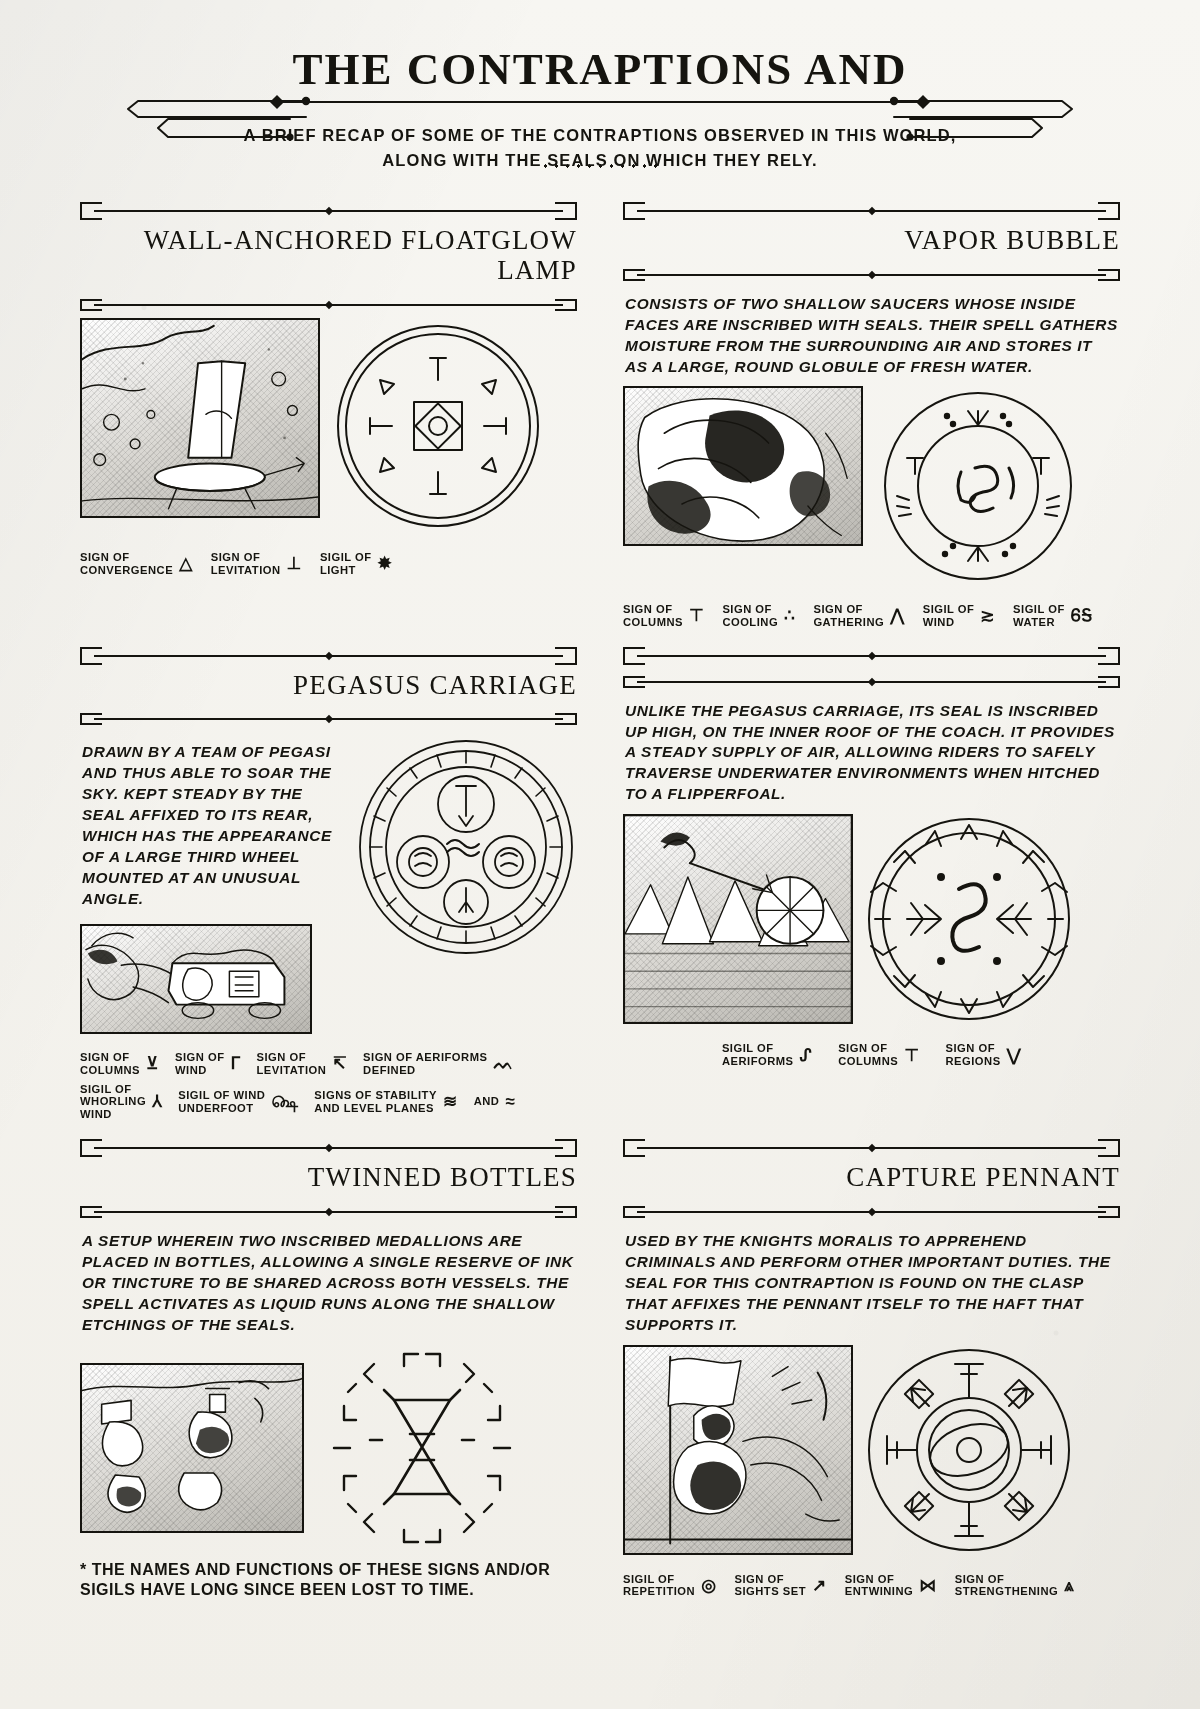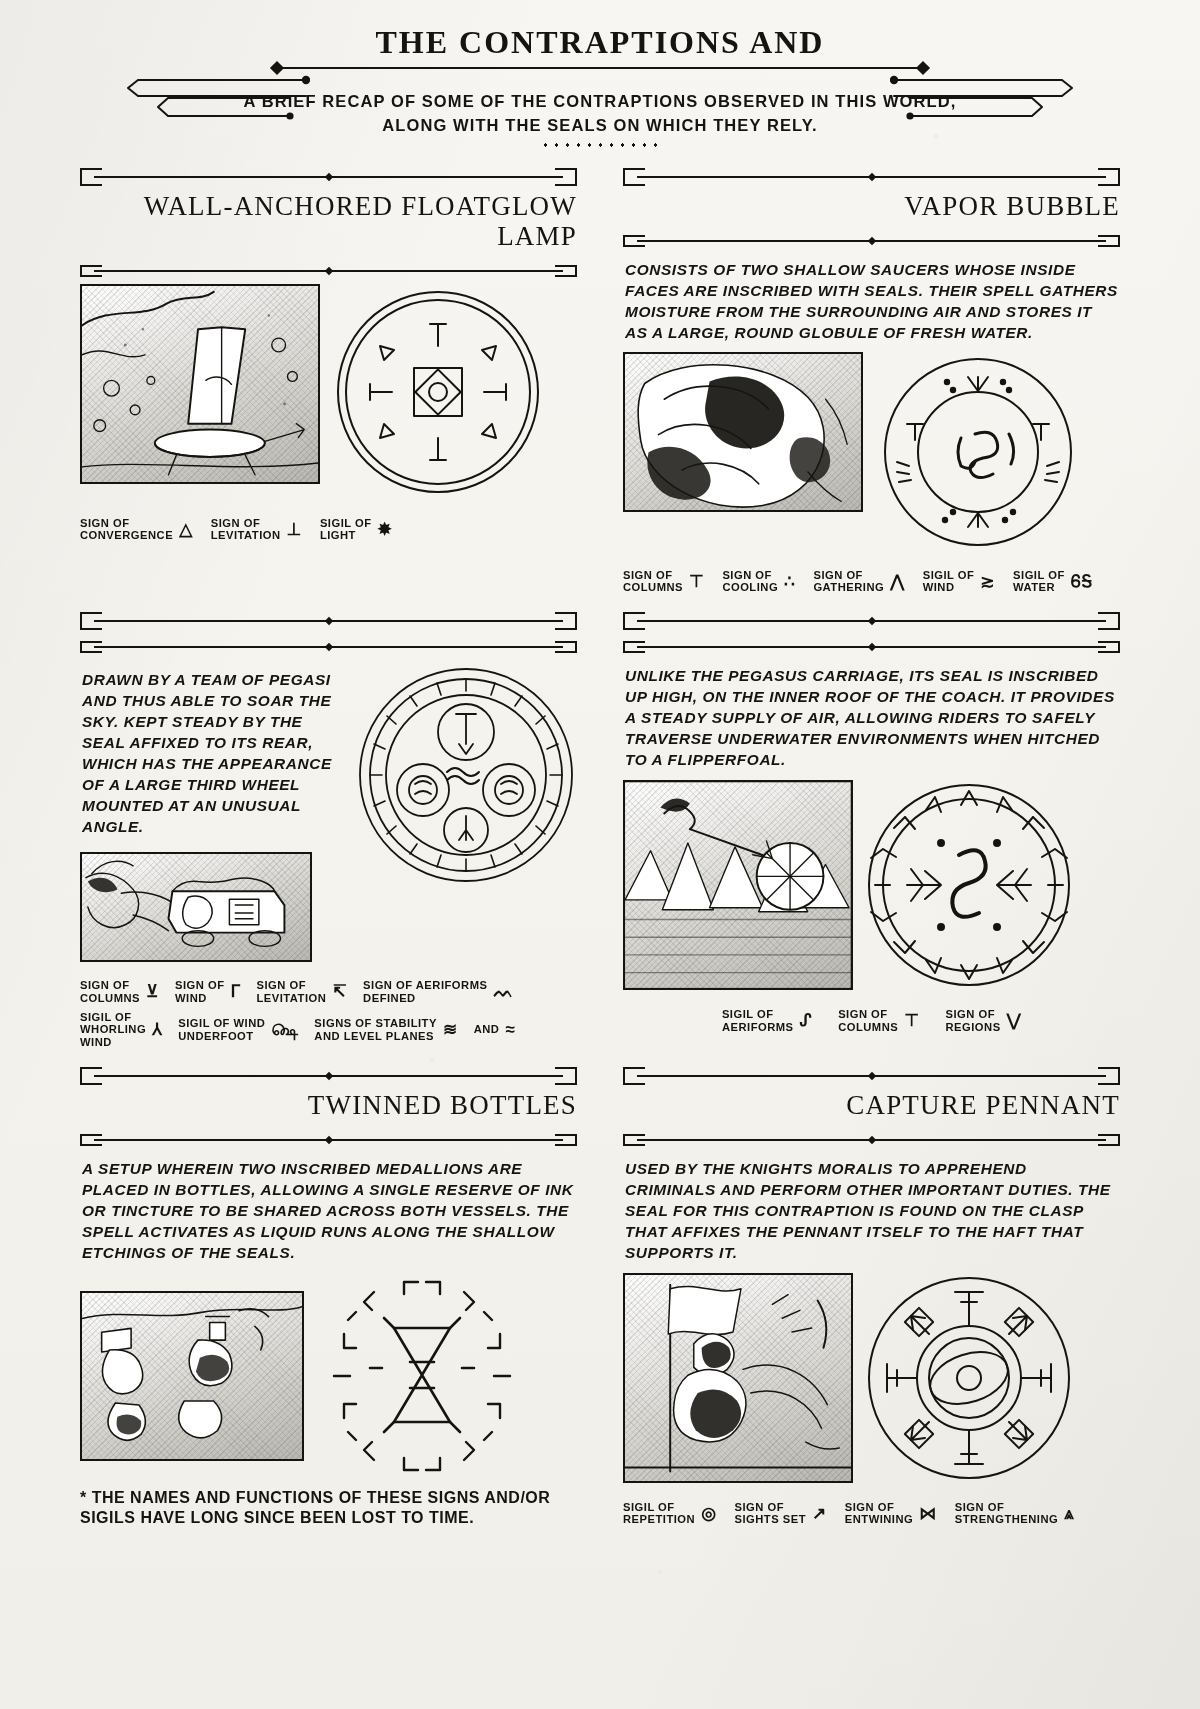--- a/index.html
+++ b/index.html
@@ -30,21 +30,21 @@
 
   
   .masthead{ text-align:center; position:relative; }
   .title-line1, .title-line2{
     font-family:"Liberation Serif", serif;
     font-weight:700;
     letter-spacing:2px;
     line-height:1.02;
     text-transform:uppercase;
   }
-  .title-line1{ font-size:32px; }
+  .title-line1{ font-size:45px;margin-top:21px; }
   .title-line2{ font-size:47px; }
   .title-rule{
     width:640px; height:2px; margin:8px auto 0;
     background:#15140f; position:relative;
   }
   .title-rule:before, .title-rule:after{
     content:""; position:absolute; top:-4px; width:10px; height:10px;
     background:#15140f; transform:rotate(45deg);
   }
   .title-rule:before{ left:-8px; }
@@ -347,20 +347,21 @@
           </div>
       </div>
     </div>
 
     <div class="panel">
       <div class="orn-bar">
         <div class="cap-l"></div>
           <div class="bar"></div>
           <div class="cap-r"></div>
       </div>
+      <div class="panel-title">Pegasus Carriage</div>
       <div class="orn-bar thin">
         <div class="cap-l"></div>
           <div class="bar"></div>
           <div class="cap-r"></div>
       </div>
 
       <div style="display:flex; gap:22px; align-items:flex-start">
         <div style="flex:1">
           <div class="panel-body" style="margin-right:0">Drawn by a team of pegasi and thus able to soar the sky. Kept steady by the seal affixed to its rear, which has the appearance of a large third wheel mounted at an unusual angle.</div>
           <div class="photo" style="width:232px;height:110px;margin-top:14px">

